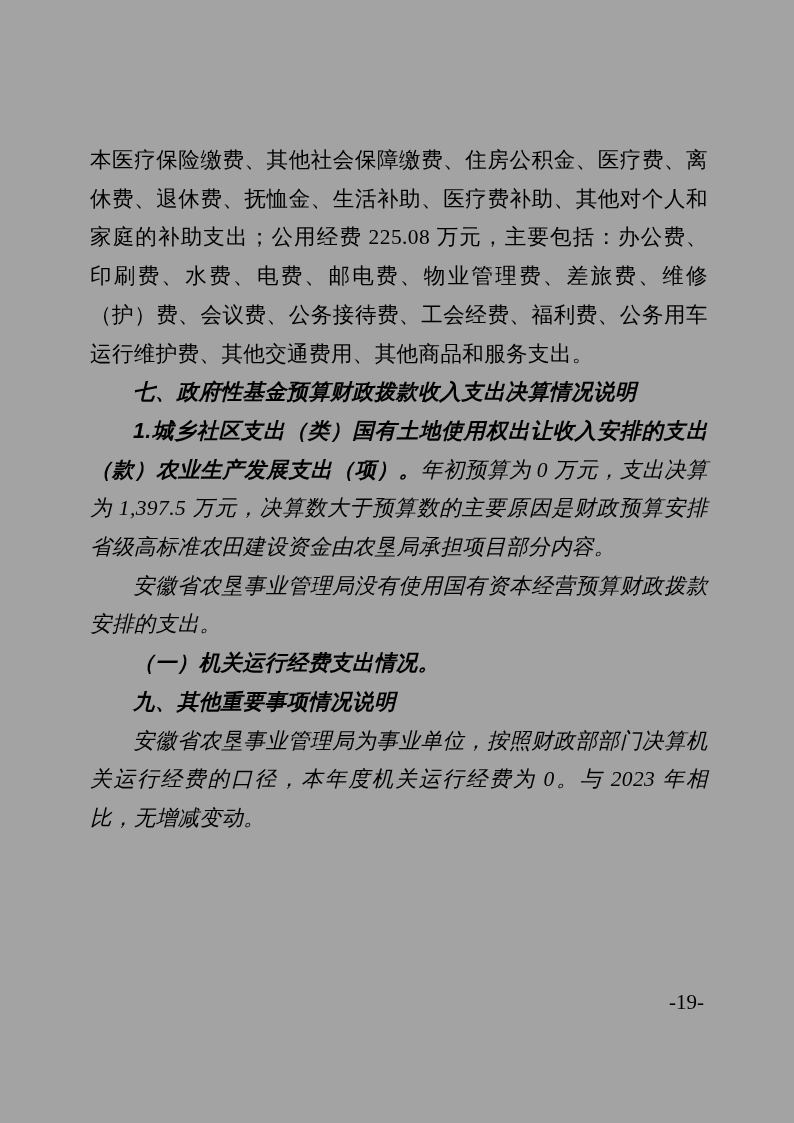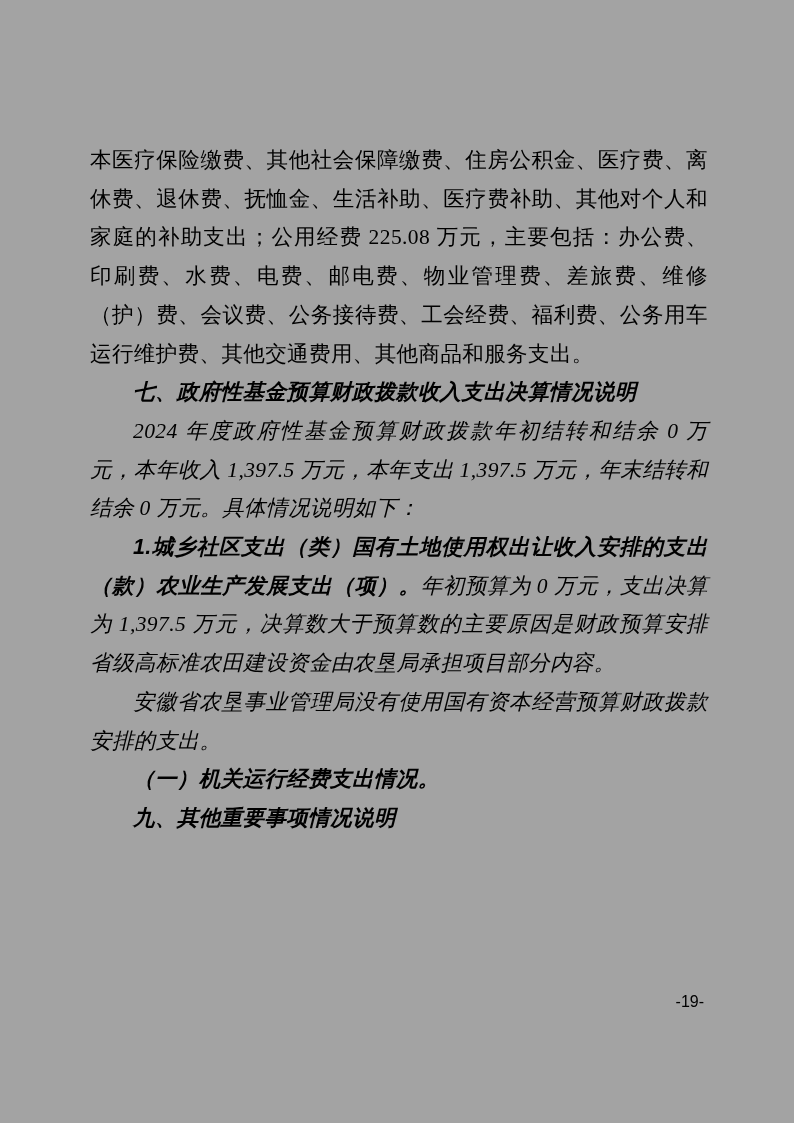--- a/index.html
+++ b/index.html
@@ -45,44 +45,44 @@
     font-family: "Liberation Sans", "DejaVu Sans", sans-serif;
   }
   .bold-lead {
     font-weight: bold;
     font-family: "Liberation Sans", "DejaVu Sans", sans-serif;
   }
   .page-number {
     position: absolute;
     top: 991px;
     right: 90px;
-    font-size: 16px;
+    font-size: 21px;
     line-height: 22px;
-    font-family: Liberation Sans, sans-serif;
+    font-family: Liberation Serif, serif;
     color: #000000;
   }
 </style>
 </head>
 <body>
 
 <div class="page">
   <div class="text-block">
 
     <p class="no-indent">本医疗保险缴费、其他社会保障缴费、住房公积金、医疗费、离休费、退休费、抚恤金、生活补助、医疗费补助、其他对个人和家庭的补助支出；公用经费 225.08 万元，主要包括：办公费、印刷费、水费、电费、邮电费、物业管理费、差旅费、维修（护）费、会议费、公务接待费、工会经费、福利费、公务用车运行维护费、其他交通费用、其他商品和服务支出。</p>
 
     <p class="heading indent">七、政府性基金预算财政拨款收入支出决算情况说明</p>
 
-    <p class="indent">2024 年度政府性基金预算财政拨款年初结转和结余 0 万元，本年收入 1,397.5 万元，本年支出 1,397.5 万元，年末结转和结余 0 万元。具体情况说明如下：</p>
 
     <p class="indent"><span class="bold-lead">1.城乡社区支出（类）国有土地使用权出让收入安排的支出（款）农业生产发展支出（项）。</span><span>年初预算为 0 万元，支出决算为 1,397.5 万元，决算数大于预算数的主要原因是财政预算安排省级高标准农田建设资金由农垦局承担项目部分内容。</span></p>
 
 
     <p class="indent">安徽省农垦事业管理局没有使用国有资本经营预算财政拨款安排的支出。</p>
 
     <p class="heading indent">（一）机关运行经费支出情况。</p>
 
     <p class="heading indent">九、其他重要事项情况说明</p>
 
+    <p class="indent">安徽省农垦事业管理局为事业单位，按照财政部部门决算机关运行经费的口径，本年度机关运行经费为 0。与 2023 年相比，无增减变动。</p>
 
   </div>
 
   <div class="page-number">-19-</div>
 </div>
 
 </body></html>

